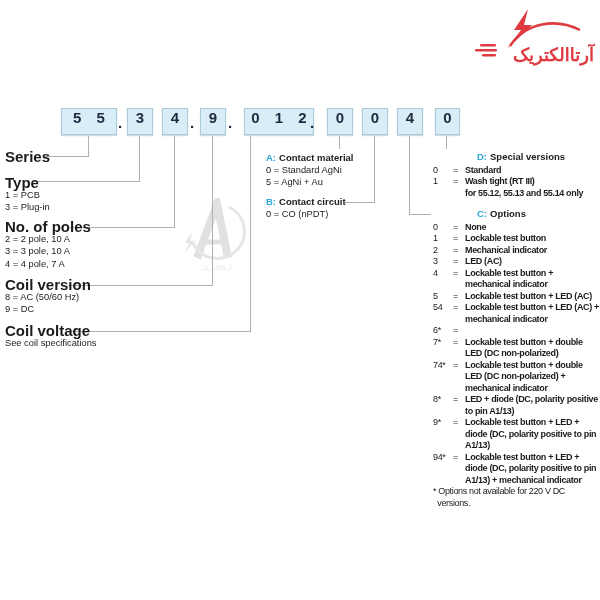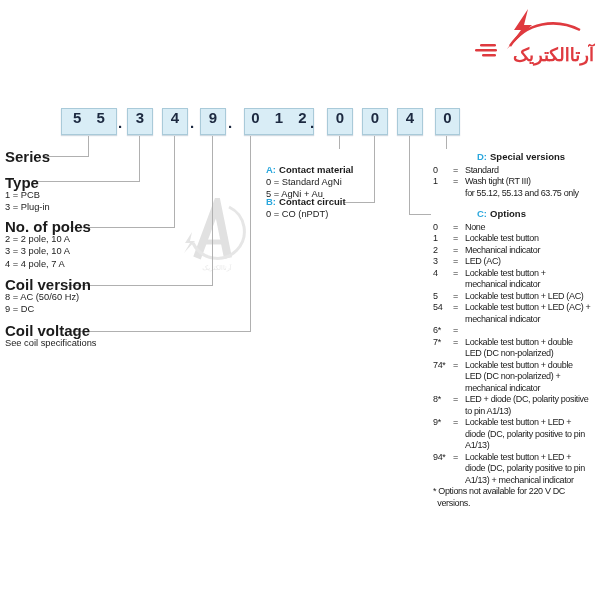--- a/index.html
+++ b/index.html
@@ -25,21 +25,21 @@
   .msec{position:absolute;left:266px;font-size:9.3px;line-height:12px;white-space:nowrap;}
   .mhead{font-weight:bold;font-size:9.5px;}
   .key{color:#2aa7dd;font-weight:bold;}
   .ht{margin-left:3px;}
 
   
   .rsec{position:absolute;left:433px;width:165px;font-size:9px;line-height:11.5px;letter-spacing:-0.35px;}
   .rhead{font-size:9.5px;font-weight:bold;letter-spacing:0;margin-left:44px;}
   .rows{margin-top:2px;}
   .row{display:grid;grid-template-columns:20px 12px 1fr;}
-  .row .d{white-space:pre;}
+  .row .d{white-space:pre;font-weight:bold;}
   .footnote{white-space:pre;margin-top:0;}
 
   .logo{position:absolute;left:474px;top:8px;}
   .watermark{position:absolute;left:183px;top:198px;opacity:.85;}
 </style>
 </head>
 <body>
 
 <div class="canvas">
 
@@ -145,21 +145,21 @@
     <div class="lhead">Coil version</div>
     <div>8 = AC (50/60 Hz)</div>
     <div>9 = DC</div>
   </div>
 
   <div class="lsec" style="top:325px">
     <div class="lhead">Coil voltage</div>
     <div>See coil specifications</div>
   </div>
 
-  <div class="msec" style="top:164px">
+  <div class="msec" style="top:152px">
     <div class="mhead"><span class="key">A:</span><span class="ht">Contact material</span></div>
     <div>0 = Standard AgNi</div>
     <div>5 = AgNi + Au</div>
   </div>
 
   <div class="msec" style="top:196px">
     <div class="mhead"><span class="key">B:</span><span class="ht">Contact circuit</span></div>
     <div>0 = CO (nPDT)</div>
   </div>
 
@@ -168,21 +168,21 @@
     <div class="rows">
       <div class="row">
           <span class="c">0</span>
           <span class="e">=</span>
           <span class="d">Standard</span>
         </div>
       <div class="row">
           <span class="c">1</span>
           <span class="e">=</span>
           <span class="d">Wash tight (RT III)
-for 55.12, 55.13 and 63.75 only</span>
+for 55.12, 55.13 and 55.14 only</span>
         </div>
     </div>
   </div>
 
   <div class="rsec" style="top:208px">
     <div class="rhead"><span class="key">C:</span><span class="ht">Options</span></div>
     <div class="rows">
       <div class="row">
           <span class="c">0</span>
           <span class="e">=</span>

